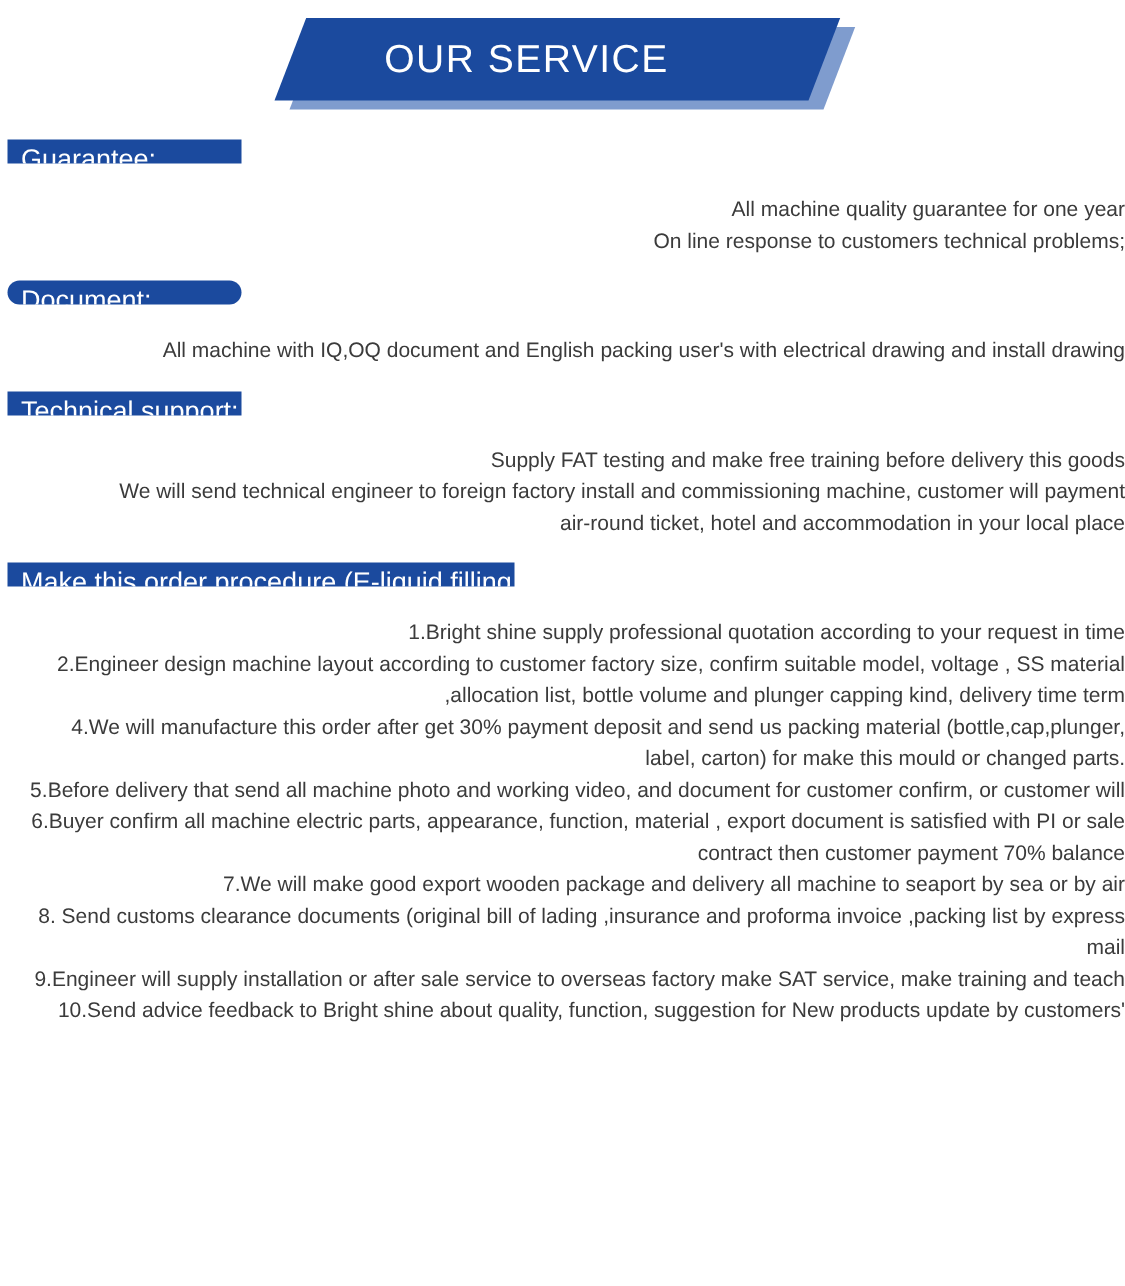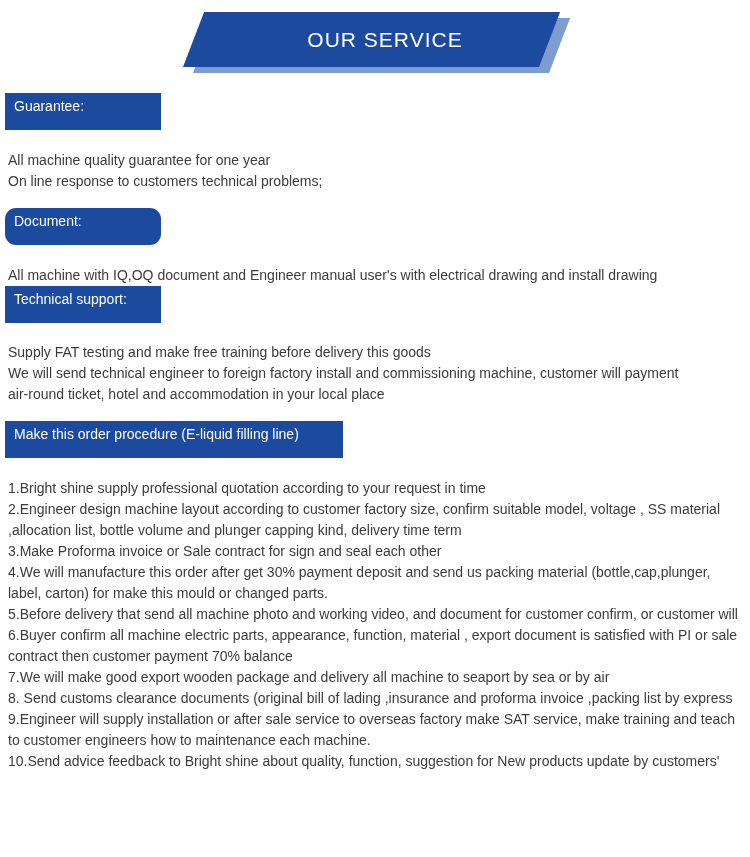--- a/index.html
+++ b/index.html
@@ -25,60 +25,61 @@
   .banner-plate {
     position: absolute;
     left: 183px; top: 12px;
     width: 356px; height: 55px;
     background: #1b4a9e;
     transform: skewX(-21deg);
     transform-origin: bottom left;
   }
   .banner-title {
     position: absolute;
-    left: 200px; top: 12px;
+    left: 166px; top: 12px;
     width: 370px; height: 55px;
     display: flex; align-items: center; justify-content: center;
     color: #ffffff;
-    font-size: 21px;
+    font-size: 26px;
     letter-spacing: 1px;
     white-space: nowrap;
   }
 
   
   .sec-heading {
     box-sizing: border-box;
     margin-left: 5px;
     width: 156px;
-    height: 37px;
+    height: 16px;
     line-height: 27px;
     padding-left: 9px;
     background: #1b4a9e;
     color: #ffffff;
-    font-size: 14px;
+    font-size: 18px;
     white-space: nowrap;
     overflow: hidden;
   }
   .sec-heading.wide { width: 338px; }
 
   
   .sec-body { margin-left: 8px; }
   .sec-body .line {
     font-size: 14px;
     line-height: 21px;
     color: #3b3b3b;
     white-space: nowrap;
+    text-align: right;
   }
 
   
   .mt-s1h { margin-top: 0px; }
   .mt-s1b { margin-top: 20px; }
   .mt-s2h { margin-top: 16px; border-radius: 11px; }
   .mt-s2b { margin-top: 20px; }
-  .mt-s3h { }
+  .mt-s3h { margin-top: 17px; }
   .mt-s3b { margin-top: 19px; }
   .mt-s4h { margin-top: 16px; }
   .mt-s4b { margin-top: 20px; }
 </style>
 </head>
 <body>
 
 <div class="page">
 
   <div class="banner-area">
@@ -88,41 +89,40 @@
   </div>
 
   <div class="sec-heading mt-s1h">Guarantee:</div>
   <div class="sec-body mt-s1b">
       <div class="line">All machine quality guarantee for one year</div>
       <div class="line">On line response to customers technical problems;</div>
     </div>
 
   <div class="sec-heading mt-s2h">Document:</div>
   <div class="sec-body mt-s2b">
-      <div class="line">All machine with IQ,OQ document and Engineer manual user's with electrical drawing and install drawing</div>
+      <div class="line">All machine with IQ,OQ document and English packing user's with electrical drawing and install drawing</div>
     </div>
 
   <div class="sec-heading mt-s3h">Technical support:</div>
   <div class="sec-body mt-s3b">
       <div class="line">Supply FAT testing and make free training before delivery this goods</div>
       <div class="line">We will send technical engineer to foreign factory install and commissioning machine, customer will payment</div>
       <div class="line">air-round ticket, hotel and accommodation in your local place</div>
     </div>
 
   <div class="sec-heading wide mt-s4h">Make this order procedure (E-liquid filling line)</div>
   <div class="sec-body mt-s4b">
       <div class="line">1.Bright shine supply professional quotation according to your request in time</div>
       <div class="line">2.Engineer design machine layout according to customer factory size, confirm suitable model, voltage , SS material</div>
       <div class="line">,allocation list, bottle volume and plunger capping kind, delivery time term</div>
-      <div class="line">3.Make Proforma invoice or Sale contract for sign and seal each other</div>
       <div class="line">4.We will manufacture this order after get 30% payment deposit and send us packing material (bottle,cap,plunger,</div>
       <div class="line">label, carton) for make this mould or changed parts.</div>
       <div class="line">5.Before delivery that send all machine photo and working video, and document for customer confirm, or customer will</div>
       <div class="line">6.Buyer confirm all machine electric parts, appearance, function, material , export document is satisfied with PI or sale</div>
       <div class="line">contract then customer payment 70% balance</div>
       <div class="line">7.We will make good export wooden package and delivery all machine to seaport by sea or by air</div>
       <div class="line">8. Send customs clearance documents (original bill of lading ,insurance and proforma invoice ,packing list by express</div>
+      <div class="line">mail</div>
       <div class="line">9.Engineer will supply installation or after sale service to overseas factory make SAT service, make training and teach</div>
-      <div class="line">to customer engineers how to maintenance each machine.</div>
       <div class="line">10.Send advice feedback to Bright shine about quality, function, suggestion for New products update by customers'</div>
     </div>
 
 </div>
 
 </body></html>

